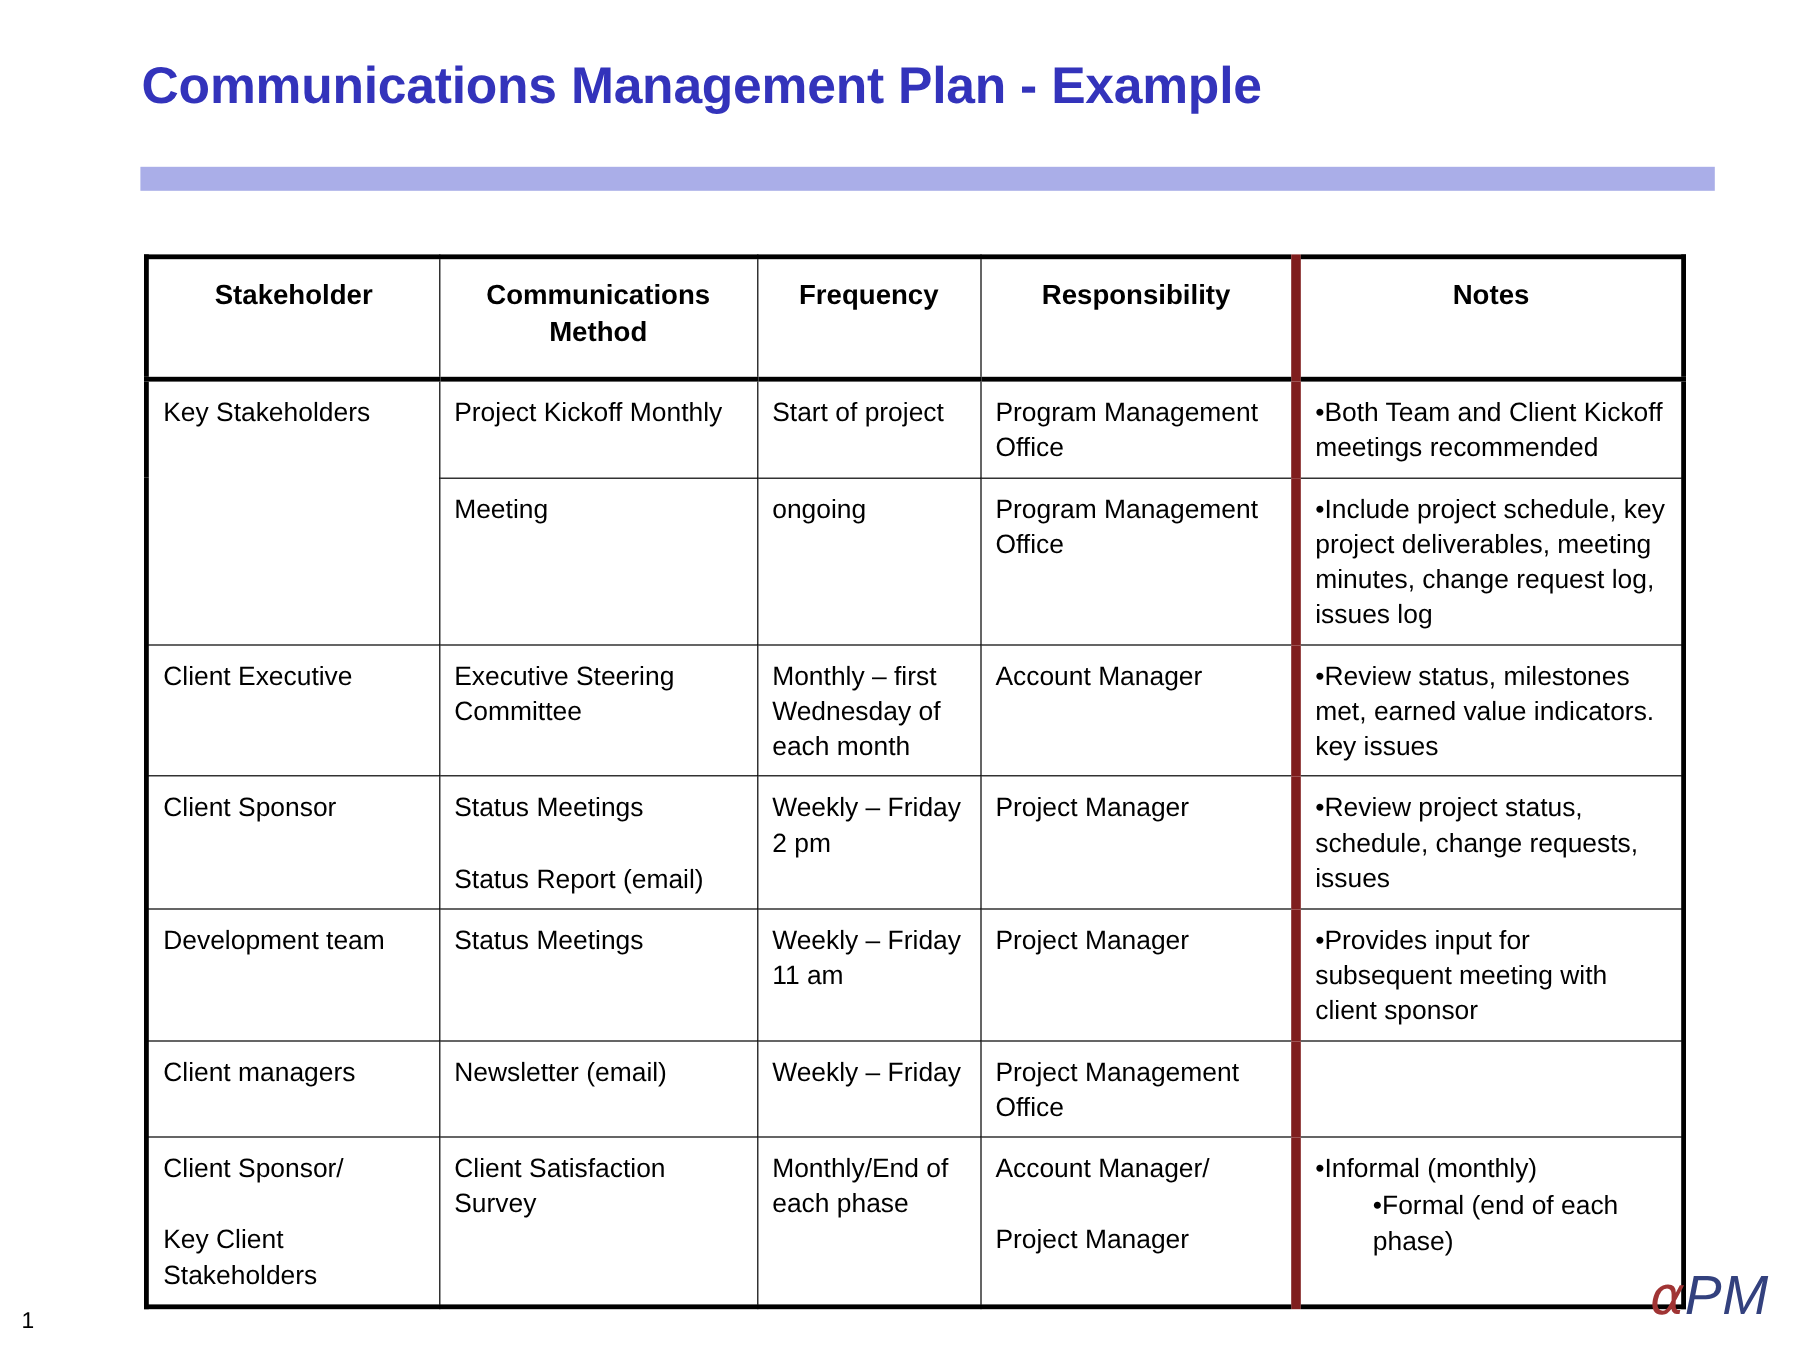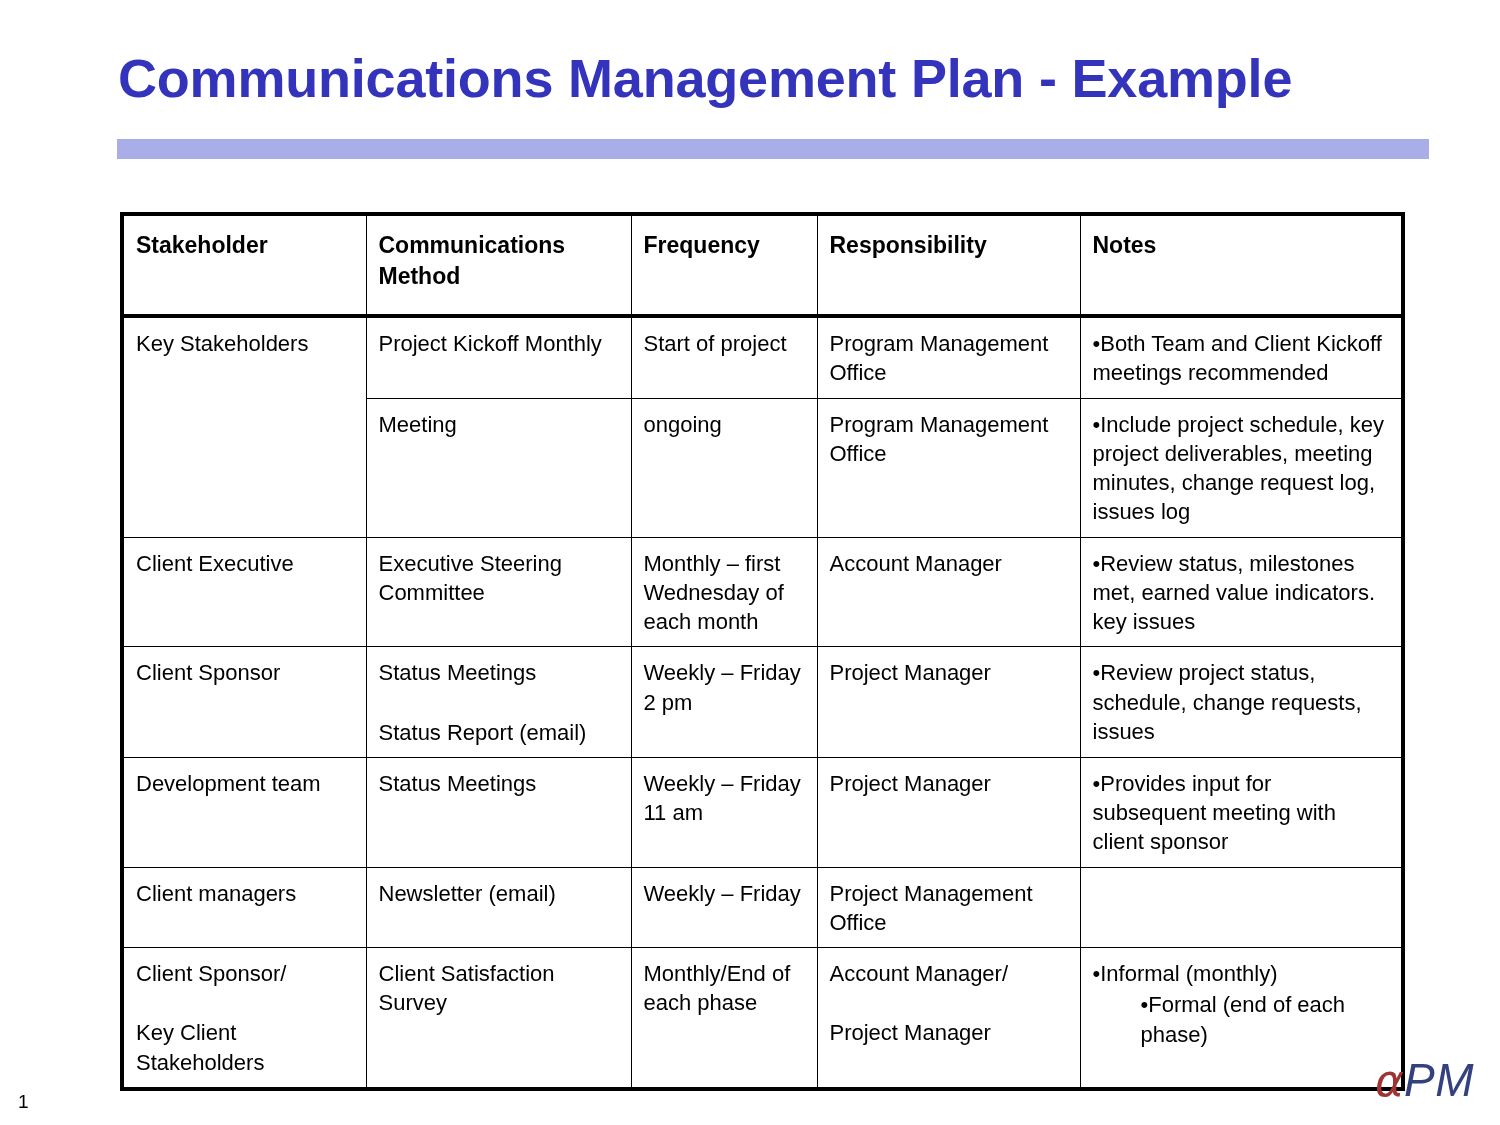--- a/index.html
+++ b/index.html
@@ -15,21 +15,21 @@
     color: #000000;
     overflow: hidden;
   }
 
   
   .slide-title {
     position: absolute;
     left: 118px;
     top: 48px;
     width: 1310px;
-    font-size: 54px;
+    font-size: 43px;
     font-weight: bold;
     color: #3333bb;
     letter-spacing: -0.2px;
     line-height: 1.12;
     white-space: nowrap;
   }
 
   .title-rule {
     position: absolute;
     left: 117px;
@@ -64,33 +64,33 @@
   table.plan-table td {
     border: 1.5px solid #000000;
     vertical-align: top;
     padding: 11px 12px 10px 12px;
     font-size: 22px;
     line-height: 1.33;
     text-align: left;
   }
 
   table.plan-table thead th {
-    text-align: left;
+    text-align: center;
     font-weight: bold;
     font-size: 23px;
     padding-top: 14px;
     height: 74px;
     vertical-align: top;
     border-bottom: 4px solid #000000;
   }
 
   
   table.plan-table th.col-notes,
   table.plan-table td.col-notes {
-    border-left: 1px solid #7f1d1d;
+    border-left: 8px solid #7f1d1d;
   }
 
   .cell-line { display: block; }
 
   .cell-para { display: block; }
   .cell-para + .cell-para { margin-top: 30px; }
 
   .bullet-line {
     display: block;
     text-indent: 0;

